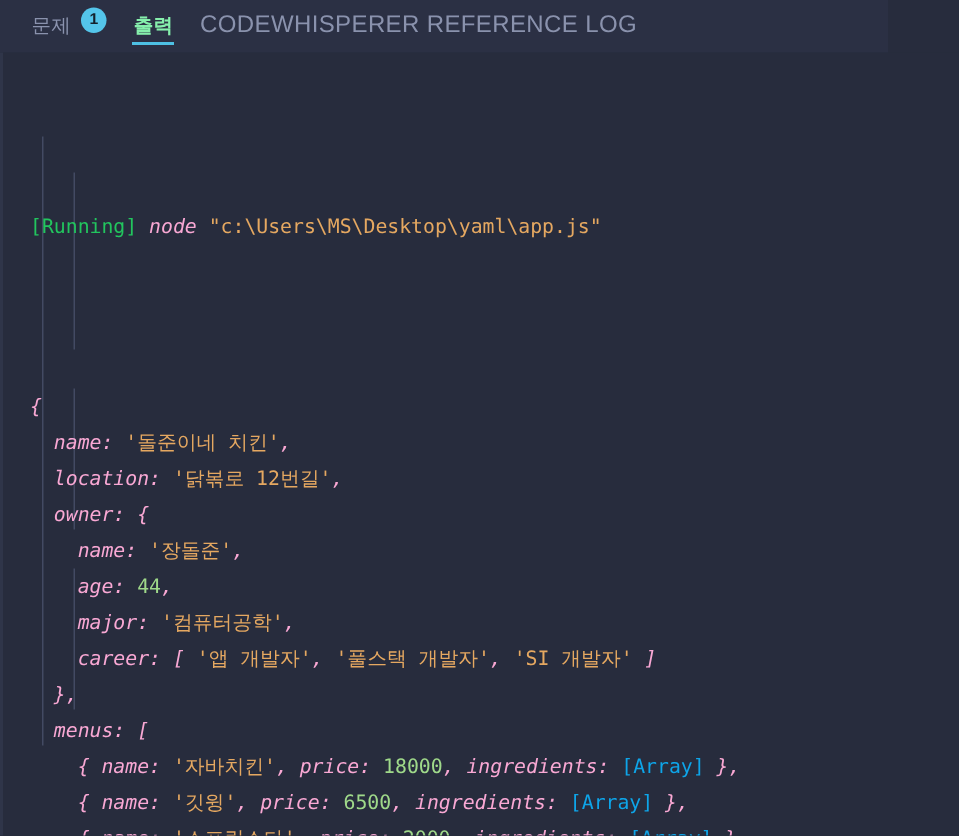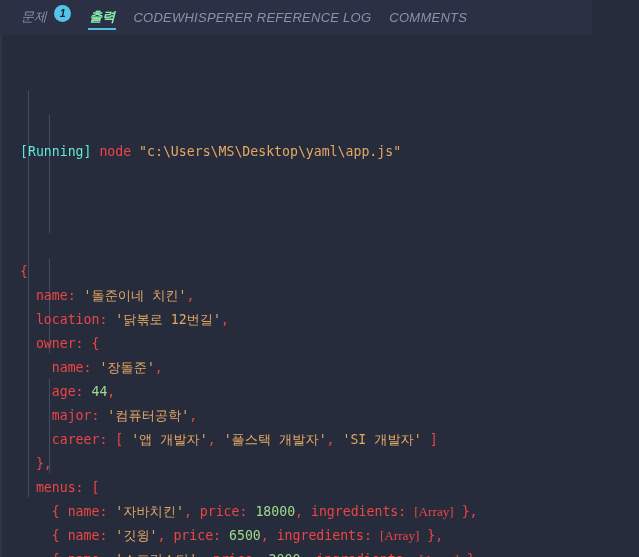--- a/index.html
+++ b/index.html
@@ -19,21 +19,20 @@
   
   #panel-tabbar {
     height: 35px;
     width: 592px;
     background: #2b3044;
     display: flex;
     align-items: center;
     padding-left: 12px;
     position: relative;
     border-bottom: 1px solid #2b3044;
-    font-style: italic;
   }
   .tab {
     position: relative;
     height: 35px;
     display: flex;
     align-items: center;
     padding: 0 9px;
     font-family: "Liberation Sans", sans-serif;
     font-size: 12.5px;
     letter-spacing: .1px;
@@ -65,21 +64,21 @@
     font-size: 10.5px;
     font-weight: 700;
     display: inline-flex;
     align-items: center;
     justify-content: center;
     padding: 0 4px;
     position: relative;
     top: -4px;
   }
   .tab-caps {
-    font-size: 13px;
+    font-size: 16px;
     letter-spacing: .25px;
   }
 
   
   #output-area {
     position: absolute;
     top: 35px;
     left: 0;
     width: 639px;
     height: 522px;
@@ -105,25 +104,25 @@
 
   
   .guide {
     position: absolute;
     width: 1px;
     background: #434a63;
     z-index: 1;
   }
 
   
-  .t-run      { color: #5eead4; }
-  .t-plain    { color: #ef4444; }
+  .t-run      { color: #22c55e; }
+  .t-plain    { color: #f9a8d4; font-style: italic; }
   .t-str      { color: #e5a861; }
   .t-num      { color: #9fd98a; text-align: center; }
-  .t-ref      { color: #ef4444; font-family: Liberation Serif, serif; }
+  .t-ref      { color: #0ea5e9; }
 </style>
 </head>
 <body>
 
 <div id="panel-tabbar">
 
   <div class="tab korean">
     <span>문제</span>
     <span class="tab-badge">1</span>
   </div>
@@ -131,23 +130,20 @@
   <div class="tab korean active">
     <span>출력</span>
     <span class="tab-underline"></span>
   </div>
 
 
   <div class="tab tab-caps">
     <span>CODEWHISPERER REFERENCE LOG</span>
   </div>
 
-  <div class="tab tab-caps">
-    <span>COMMENTS</span>
-  </div>
 
 
 </div>
 
 <div id="output-area">
 
   <div class="guide" style="left:26px; top:56px; height:406px;"></div>
   <div class="guide" style="left:47px; top:80px; height:118px;"></div>
   <div class="guide" style="left:47px; top:224px; height:94px;"></div>
   <div class="guide" style="left:47px; top:344px; height:94px;"></div>

